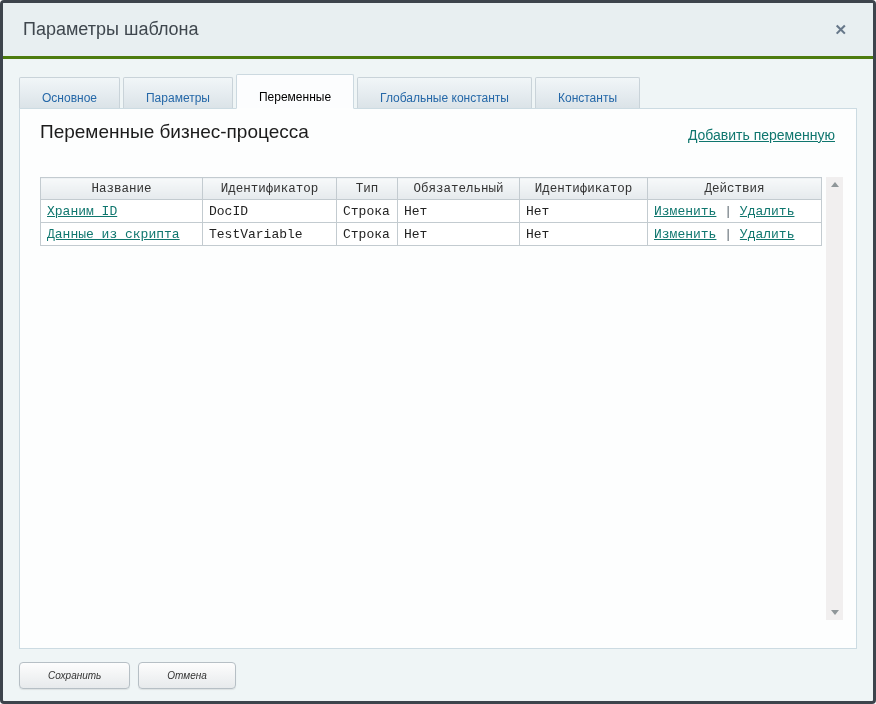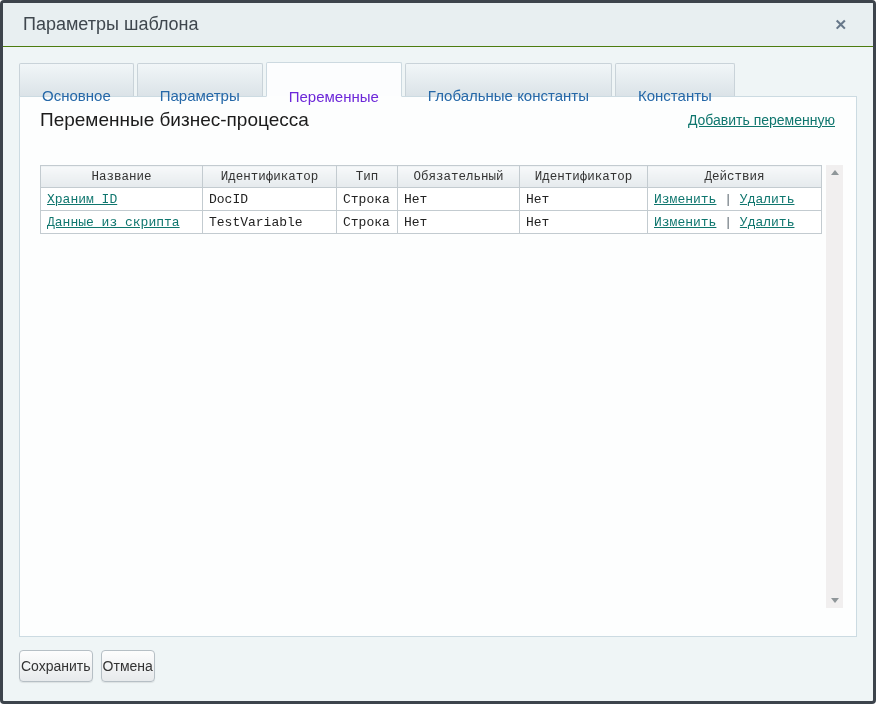--- a/index.html
+++ b/index.html
@@ -13,23 +13,23 @@
     width: 876px; height: 704px;
     border: 3px solid #3d444c;
     border-radius: 4px;
     background: #eff5f6;
     overflow: hidden;
     position: relative;
   }
 
   
   .titlebar {
-    height: 44px;
+    height: 56px;
     background: #e8eff1;
-    border-bottom: 1px solid #4d7c0f;
+    border-bottom: 3px solid #4d7c0f;
     display: flex;
     align-items: center;
     justify-content: space-between;
     padding: 0 22px 0 20px;
   }
   .titlebar .title {
     font-size: 18px;
     color: #3f474e;
   }
   .close-btn {
@@ -47,53 +47,53 @@
     margin-top: 15px;
     display: flex;
     align-items: flex-end;
     gap: 3px;
     position: relative;
     z-index: 2;
   }
   .tab {
     height: 31px;
     line-height: 31px;
-    padding: 16px 22px;
-    font-size: 15px;
+    padding: 5px 22px;
+    font-size: 12px;
     color: #2568a8;
     background: linear-gradient(#f1f6f8, #dbe3e8);
     border: 1px solid #c9d3d9;
     border-bottom: none;
     border-radius: 2px 2px 0 0;
     cursor: pointer;
     white-space: nowrap;
   }
   .tab.active {
     height: 35px;
     line-height: 35px;
     background: #fcfdfe;
-    color: #6d28d9;
+    color: #000000;
     border: 1px solid #ccd9e0;
     border-bottom: 1px solid #fdfefe;
     margin-bottom: -1px;
   }
 
   
   .panel {
     position: relative;
     z-index: 1;
     background: #fdfefe;
     border: 1px solid #ccdbe2;
     height: 541px;
     padding: 12px 21px 0 20px;
   }
   .panel-header {
     display: flex;
     justify-content: space-between;
-    align-items: center;
+    align-items: flex-end;
   }
   .panel-title {
     font-size: 19px;
     font-weight: normal;
     color: #1c1c1c;
   }
   a.link {
     color: #0f766e;
     text-decoration: underline;
     cursor: pointer;
@@ -160,28 +160,29 @@
 
   
   .footer {
     margin-top: 13px;
     display: flex;
     gap: 8px;
     padding: 0 16px;
   }
   .btn {
     font-family: "Liberation Sans", sans-serif;
-    font-size: 14px;
+    font-size: 10px;
     color: #333;
     background: linear-gradient(#fdfdfd, #e7eaec);
     border: 1px solid #b6bfc5;
     border-radius: 4px;
-    padding: 7px 1px;
+    padding: 7px 28px;
     cursor: pointer;
     box-shadow: 0 1px 1px rgba(0,0,0,0.08);
+    font-style: italic;
   }
 </style>
 </head>
 <body>
 
 <div class="dialog">
 
   <div class="titlebar">
     <span class="title">Параметры шаблона</span>
     <span class="close-btn">✕</span>

